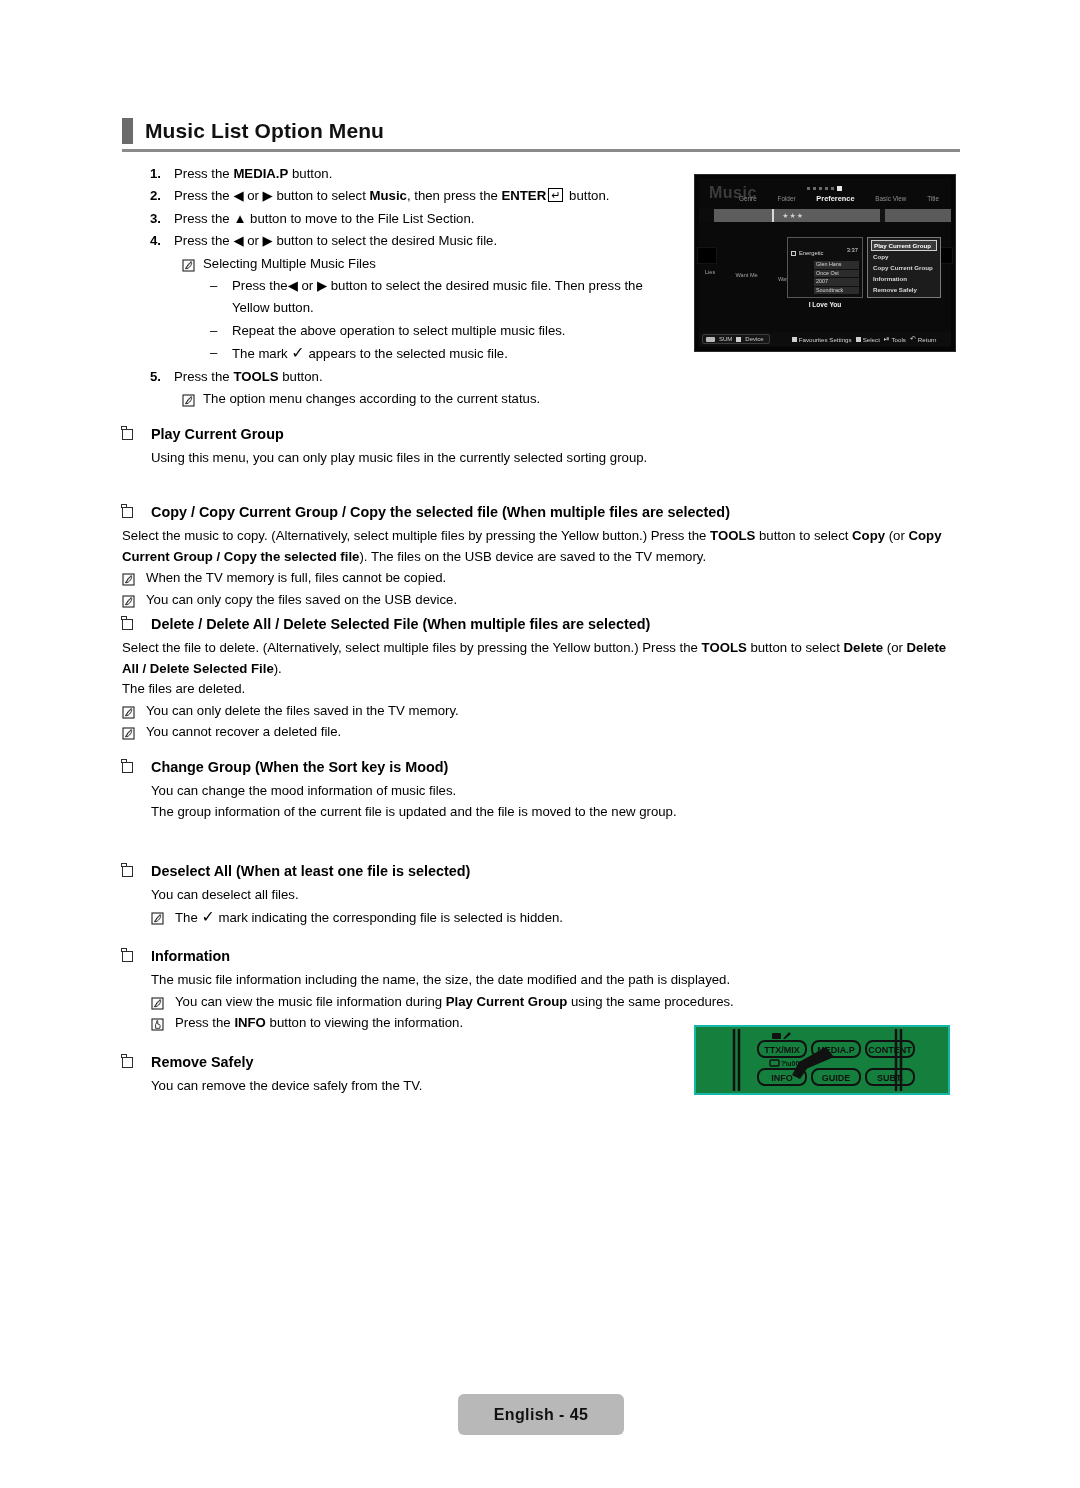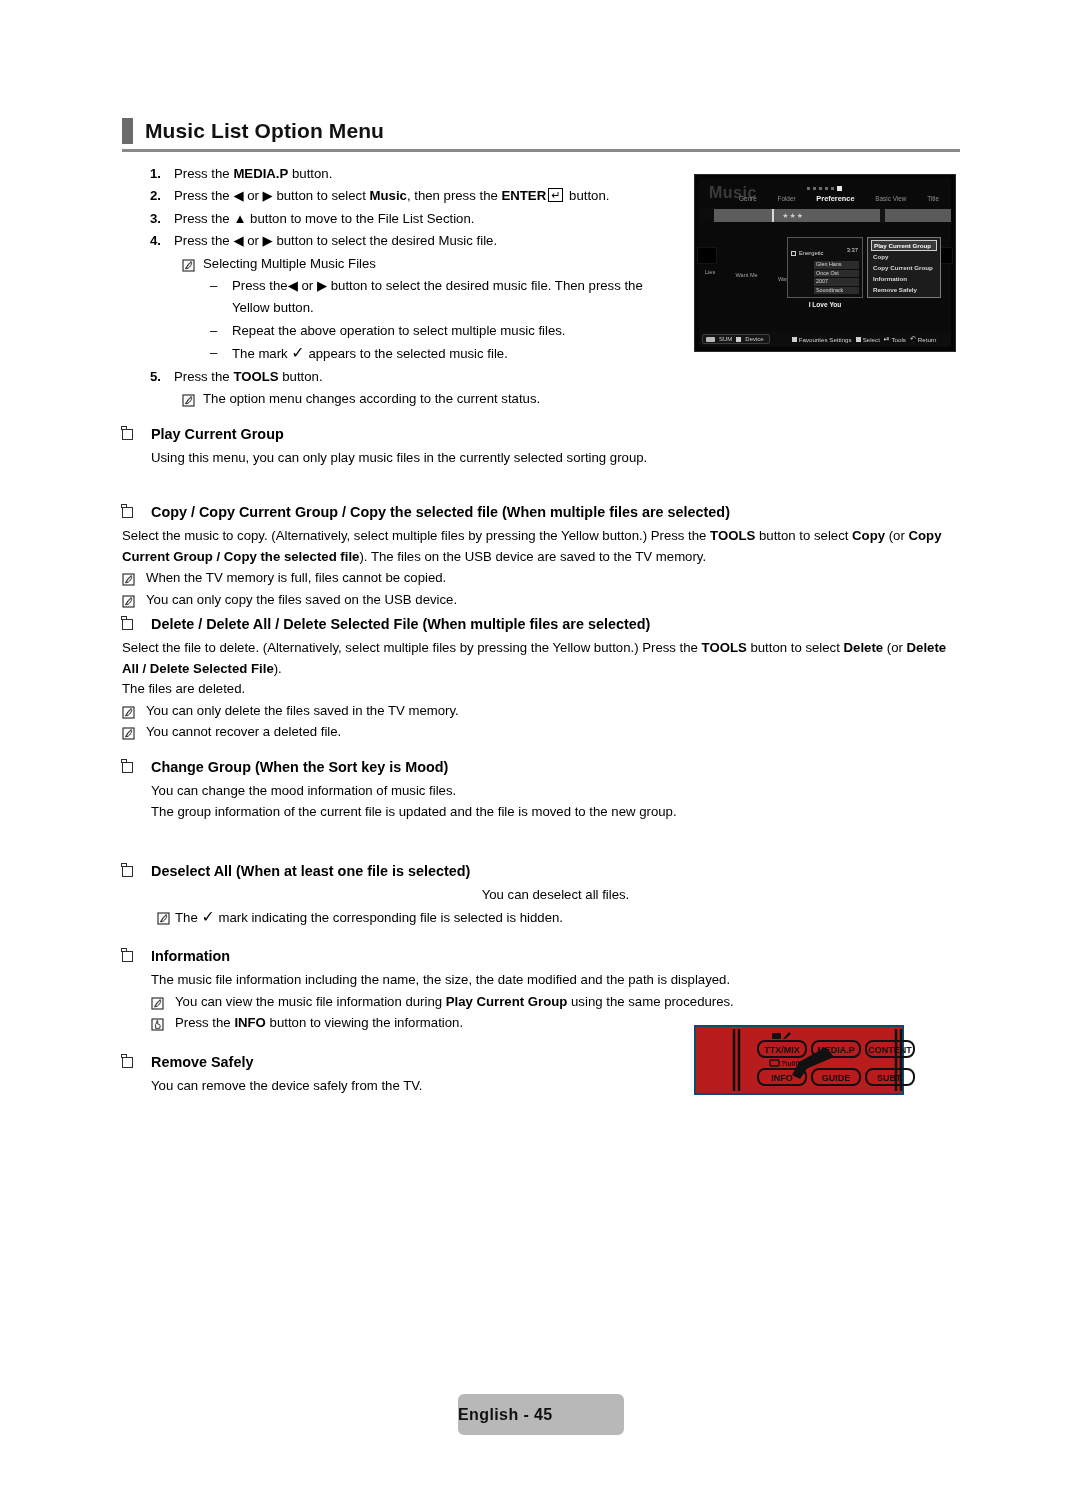--- a/index.html
+++ b/index.html
@@ -205,30 +205,30 @@
   }
   .sect-body p { margin: 0; }
   .nline {
     display: flex; align-items: flex-start; margin-top: 1px;
   }
   .nline .note-ico { width: 24px; }
 
   
   .remote {
     position: absolute; left: 694px; top: 1025px;
-    width: 210px; height: 70px;
-    border: 2px solid #0c4a6e; background: #b91c1c;
+    width: 256px; height: 70px;
+    border: 2px solid #14b8a6; background: #15803d;
   }
 
   
   .footer {
     position: absolute; left: 458px; top: 1394px;
     width: 166px; height: 41px;
     background: #b8b8b8; border-radius: 6px;
-    display: flex; align-items: center; 
+    display: flex; align-items: center; justify-content: center;
   }
   .footer span {
     font-size: 16px; font-weight: bold; color: #111; letter-spacing: .4px;
   }
 </style>
 </head>
 <body>
 
 <div class="page">
 
@@ -462,21 +462,21 @@
     <div class="sect-head">
       <span class="sq-bullet"></span>
       <span>Change Group (When the Sort key is Mood)</span>
     </div>
     <div class="sect-body">
       <p>You can change the mood information of music files.</p>
       <p>The group information of the current file is updated and the file is moved to the new group.</p>
     </div>
   </div>
 
-  <div class="sect" style="top:861px;text-align:center;">
+  <div class="sect" style="top:861px;">
     <div class="sect-head">
       <span class="sq-bullet"></span>
       <span>Deselect All (When at least one file is selected)</span>
     </div>
     <div class="sect-body">
       <p>You can deselect all files.</p>
       <div class="nline">
         <div class="note-ico"><svg class="ico" width="13" height="13" viewBox="0 0 13 13">
               <rect x="1" y="1" width="11" height="11" fill="none" stroke="#222" stroke-width="1.1"></rect>
               <path d="M3.5 9.8 C5 7 7 4 9.3 2.6 C9.9 3.6 9.8 5 8.6 6.8 C7.4 8.6 5.4 9.9 3.5 9.8 Z" fill="none" stroke="#222" stroke-width="1"></path>

